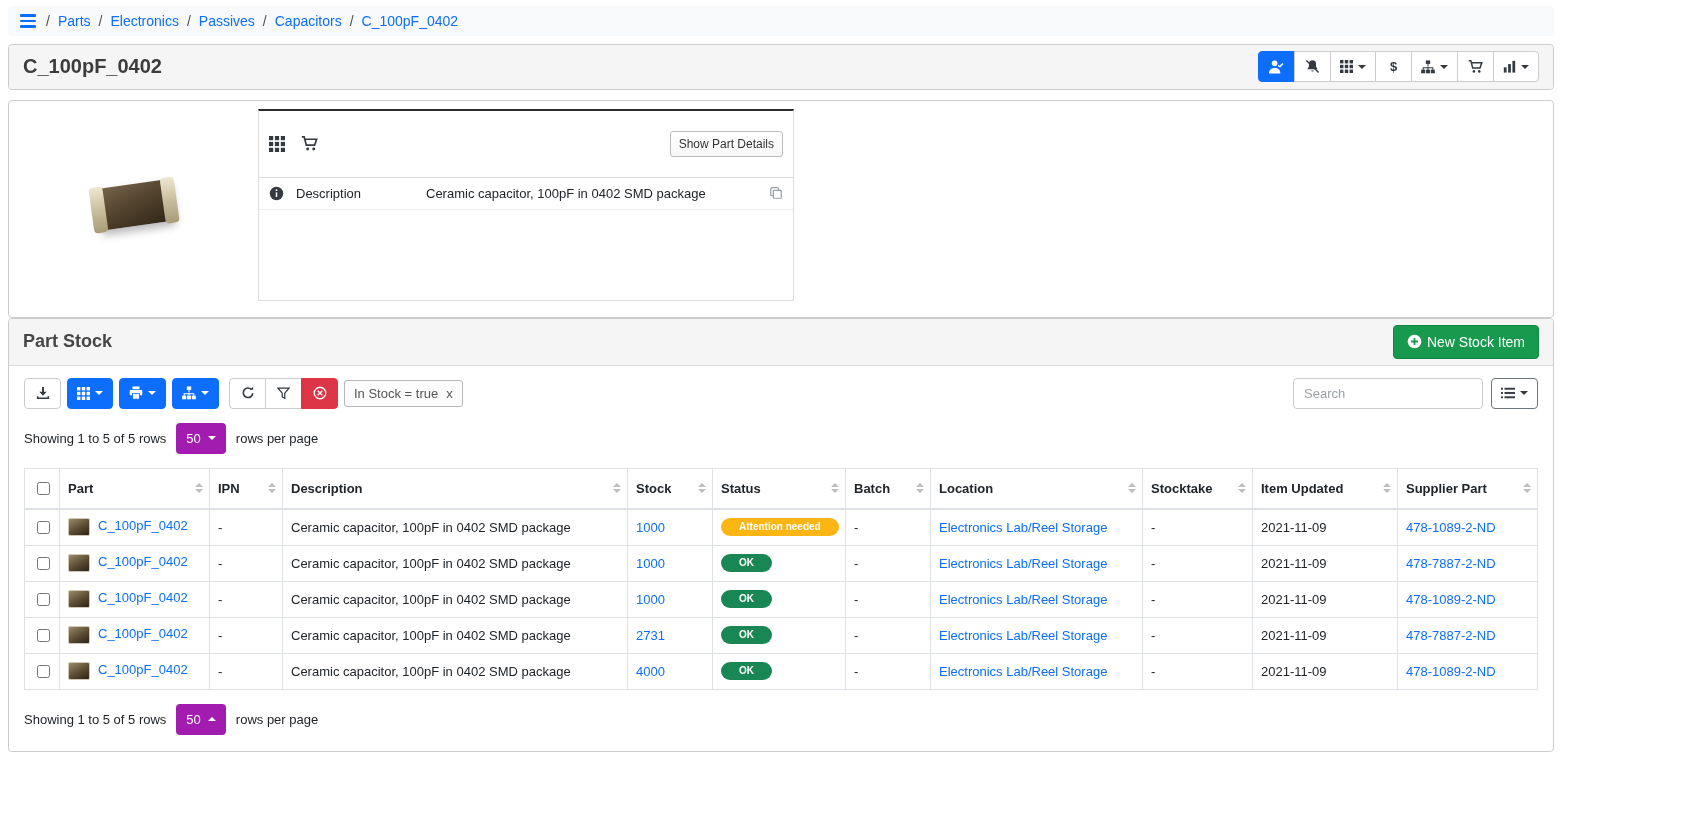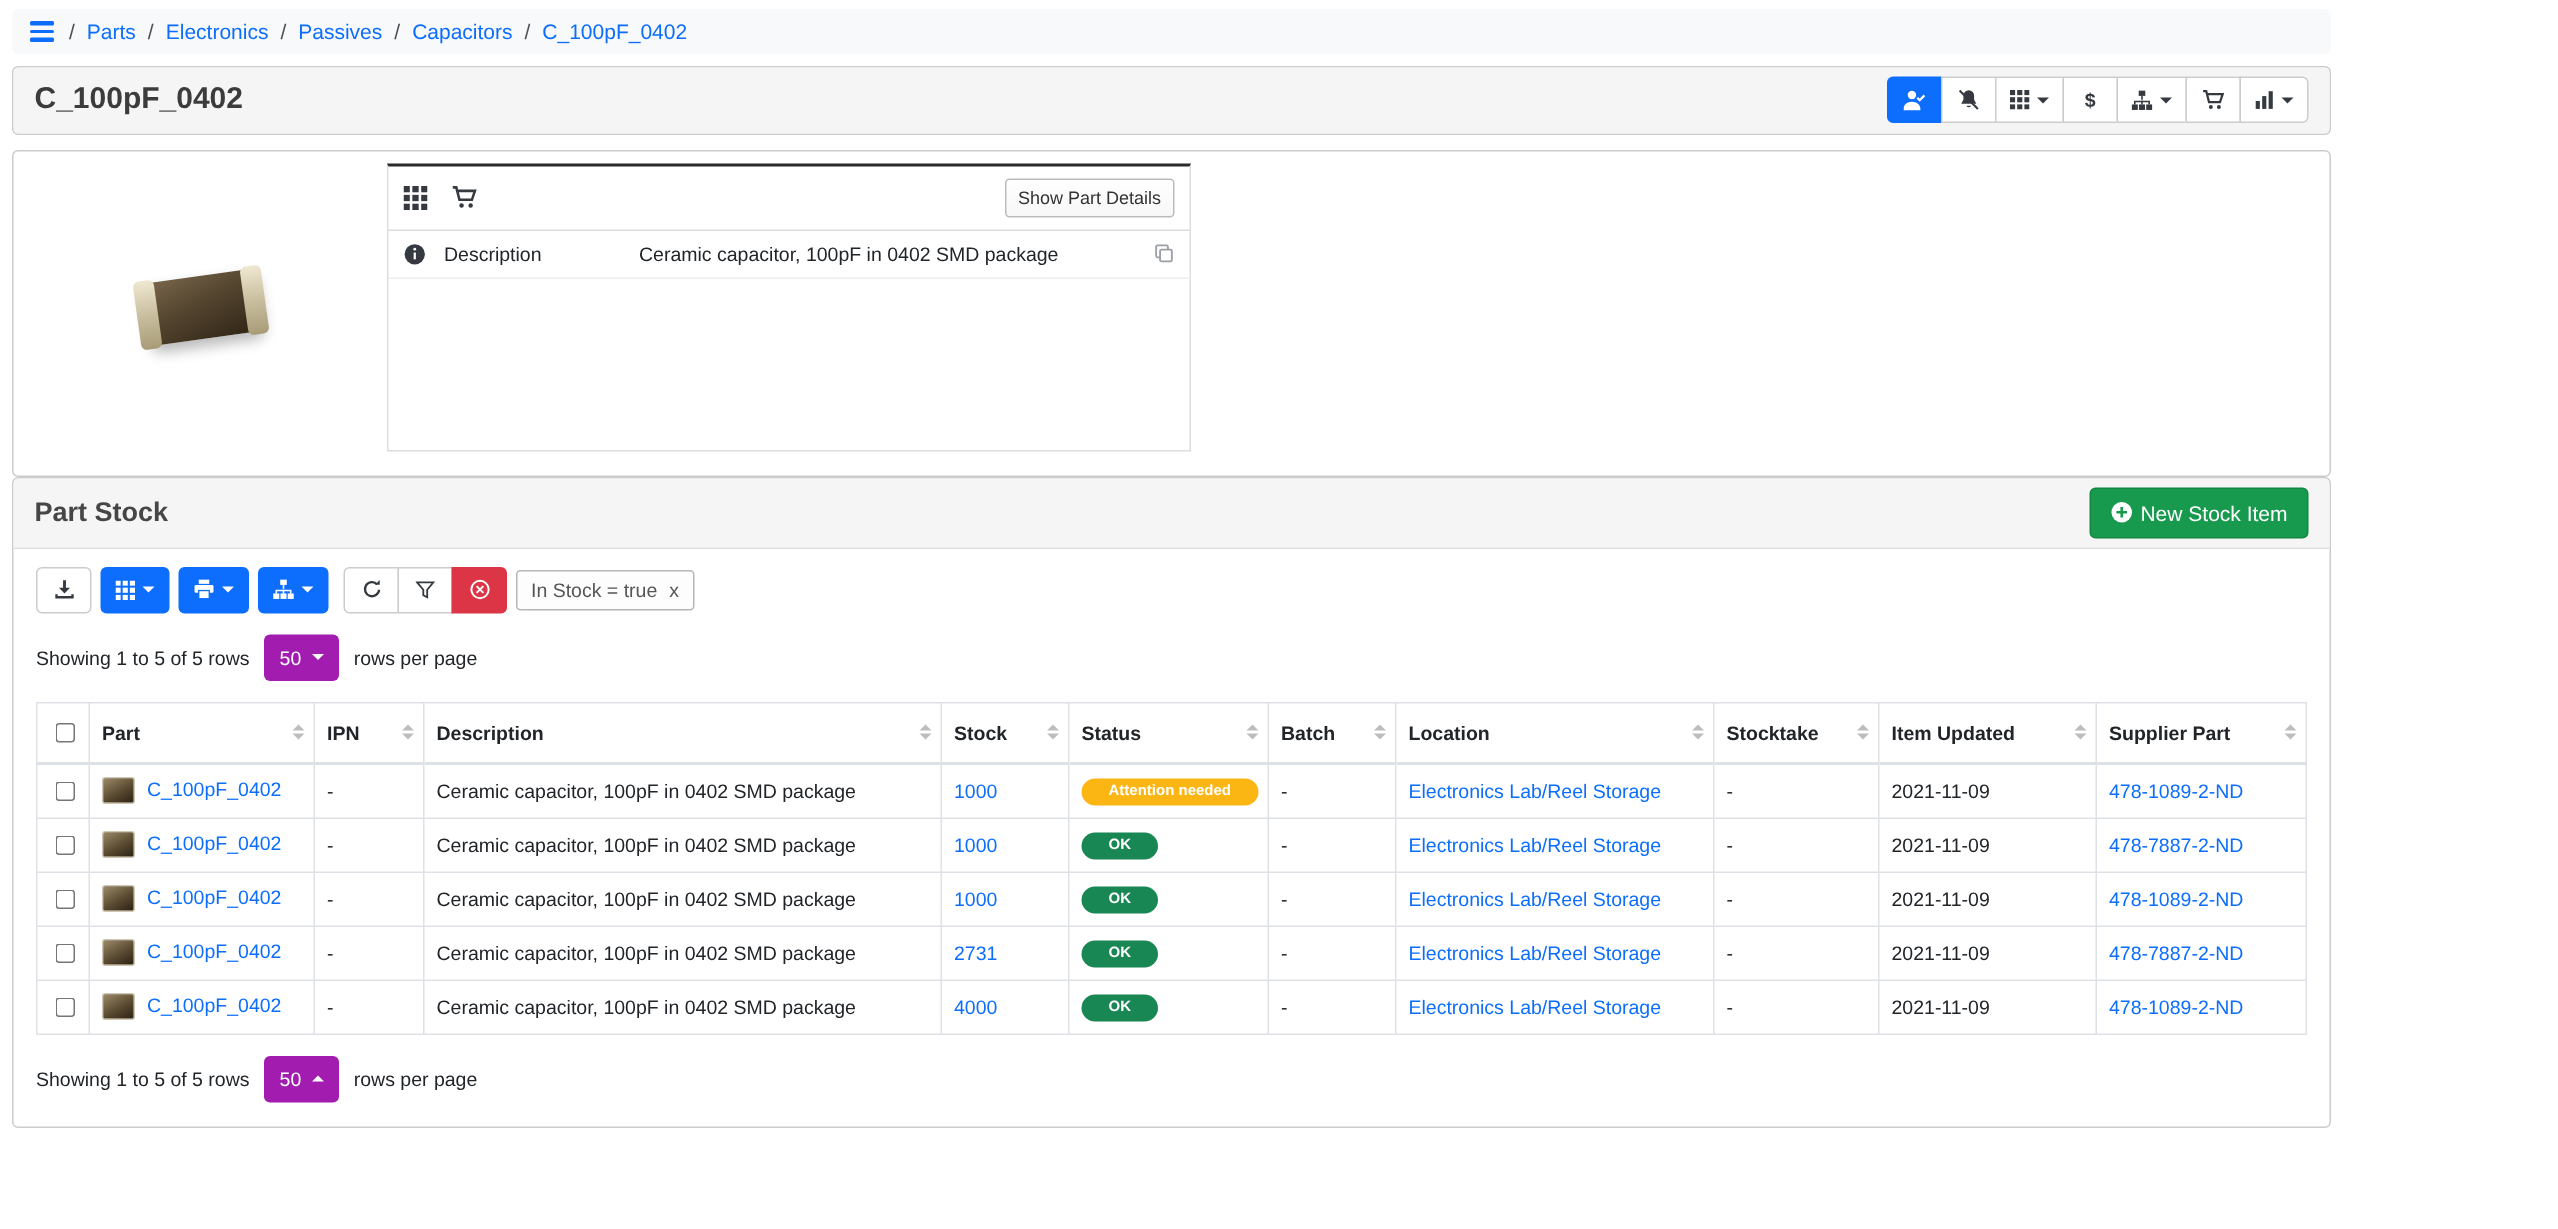--- a/index.html
+++ b/index.html
@@ -38,21 +38,21 @@
   
   .part-body { display:flex; padding:8px 12px 16px; min-height:205px; }
   .photo-box { width:225px; min-height:185px; display:flex; align-items:center; justify-content:center; cursor:pointer; }
   .cap { width:76px; height:42px; border-radius:6px; transform:rotate(-8deg); position:relative;
          background:linear-gradient(160deg,#7a674d 0%,#54452f 45%,#2f2416 100%); box-shadow:2px 5px 9px rgba(0,0,0,.28); }
   .cap::before,.cap::after { content:""; position:absolute; top:-2px; bottom:-2px; width:14px; border-radius:4px;
          background:linear-gradient(180deg,#efe8d2,#c9bf9f 50%,#a89c77); }
   .cap::before { left:-5px; } .cap::after { right:-5px; }
 
   .details-card { width:536px; margin-left:12px; border:1px solid #ddd; border-top:2px solid #2b2b2b; min-height:192px; background:#fff; }
-  .details-toolbar { display:flex; align-items:center; gap:16px; padding:8px 10px; border-bottom:1px solid #ddd; }
+  .details-toolbar { display:flex; align-items:center; gap:16px; padding:20px 10px; border-bottom:1px solid #ddd; }
   .details-toolbar .spacer { flex:1; }
   .btn-sm { height:26px; font-size:12px; padding:0 8px; border-radius:3px; border:1px solid #bbb; background:linear-gradient(#fff,#f7f7f7); color:#333; }
   .detail-row { display:flex; align-items:center; gap:12px; padding:8px 10px; border-bottom:1px solid #eee; }
   .detail-label { width:118px; color:#212529; }
   .detail-value { flex:1; color:#212529; }
 
   .stock-summary { flex:1; margin-left:24px; }
   .summary-table { width:100%; border-collapse:collapse; border-top:2px solid #2b2b2b; }
   .summary-table td { padding:9px 8px; border-bottom:1px solid #ddd; }
   .summary-head td { font-weight:bold; font-size:16px; }
@@ -335,20 +335,36 @@
                     <path d="M5.4 5.4l5.2 5.2M10.6 5.4l-5.2 5.2"></path>
                   </svg>
               </span>
             </button>
           </span>
           <span class="filter-tag">
             <span>In Stock = true</span>
             <span class="rm">x</span>
           </span>
         </div>
+        <div class="toolbar-right">
+          <input class="search-input" type="text" placeholder="Search" style="">
+          <button class="btn btn-outline-dark">
+            <span class="ico">
+              <svg width="14" height="14" viewBox="0 0 16 16" fill="currentColor">
+                  <rect x="0" y="2" width="2.2" height="2.2"></rect>
+                  <rect x="4" y="2" width="12" height="2.2"></rect>
+                  <rect x="0" y="6.9" width="2.2" height="2.2"></rect>
+                  <rect x="4" y="6.9" width="12" height="2.2"></rect>
+                  <rect x="0" y="11.8" width="2.2" height="2.2"></rect>
+                  <rect x="4" y="11.8" width="12" height="2.2"></rect>
+                </svg>
+            </span>
+            <span class="caret"></span>
+          </button>
+        </div>
       </div>
 
       <div class="page-row">
         <span>Showing 1 to 5 of 5 rows</span>
         <button class="page-size">
           <span>50</span>
           <span class="caret"></span>
         </button>
         <span>rows per page</span>
       </div>

